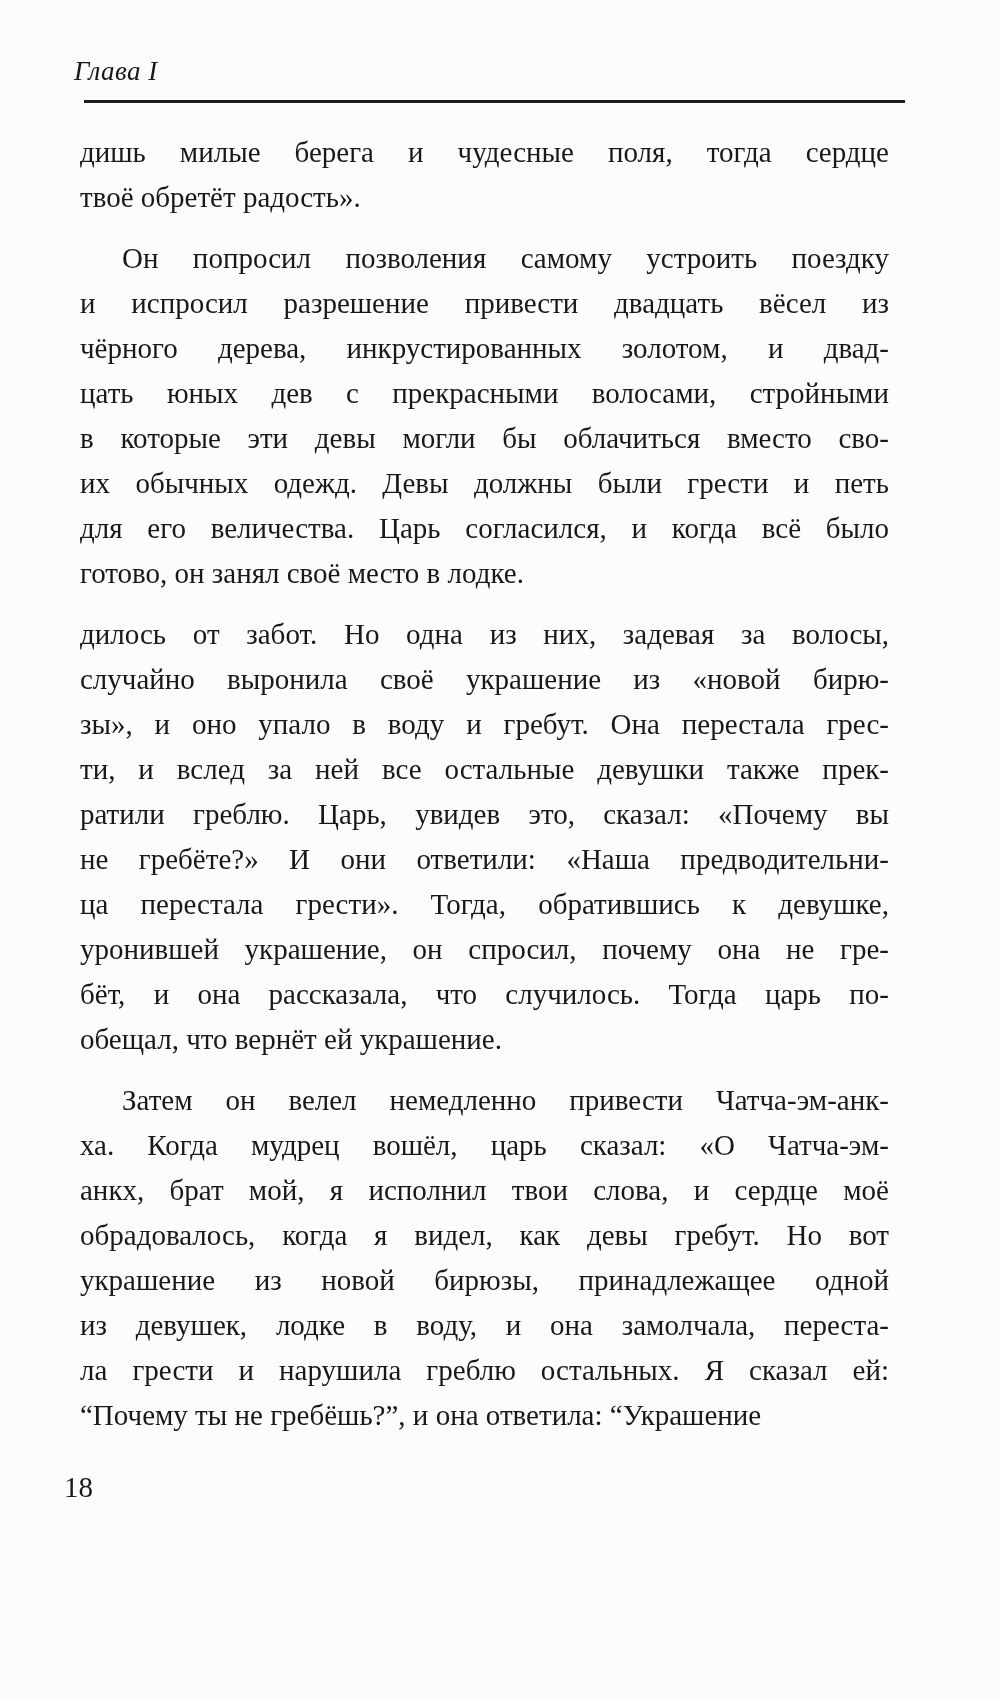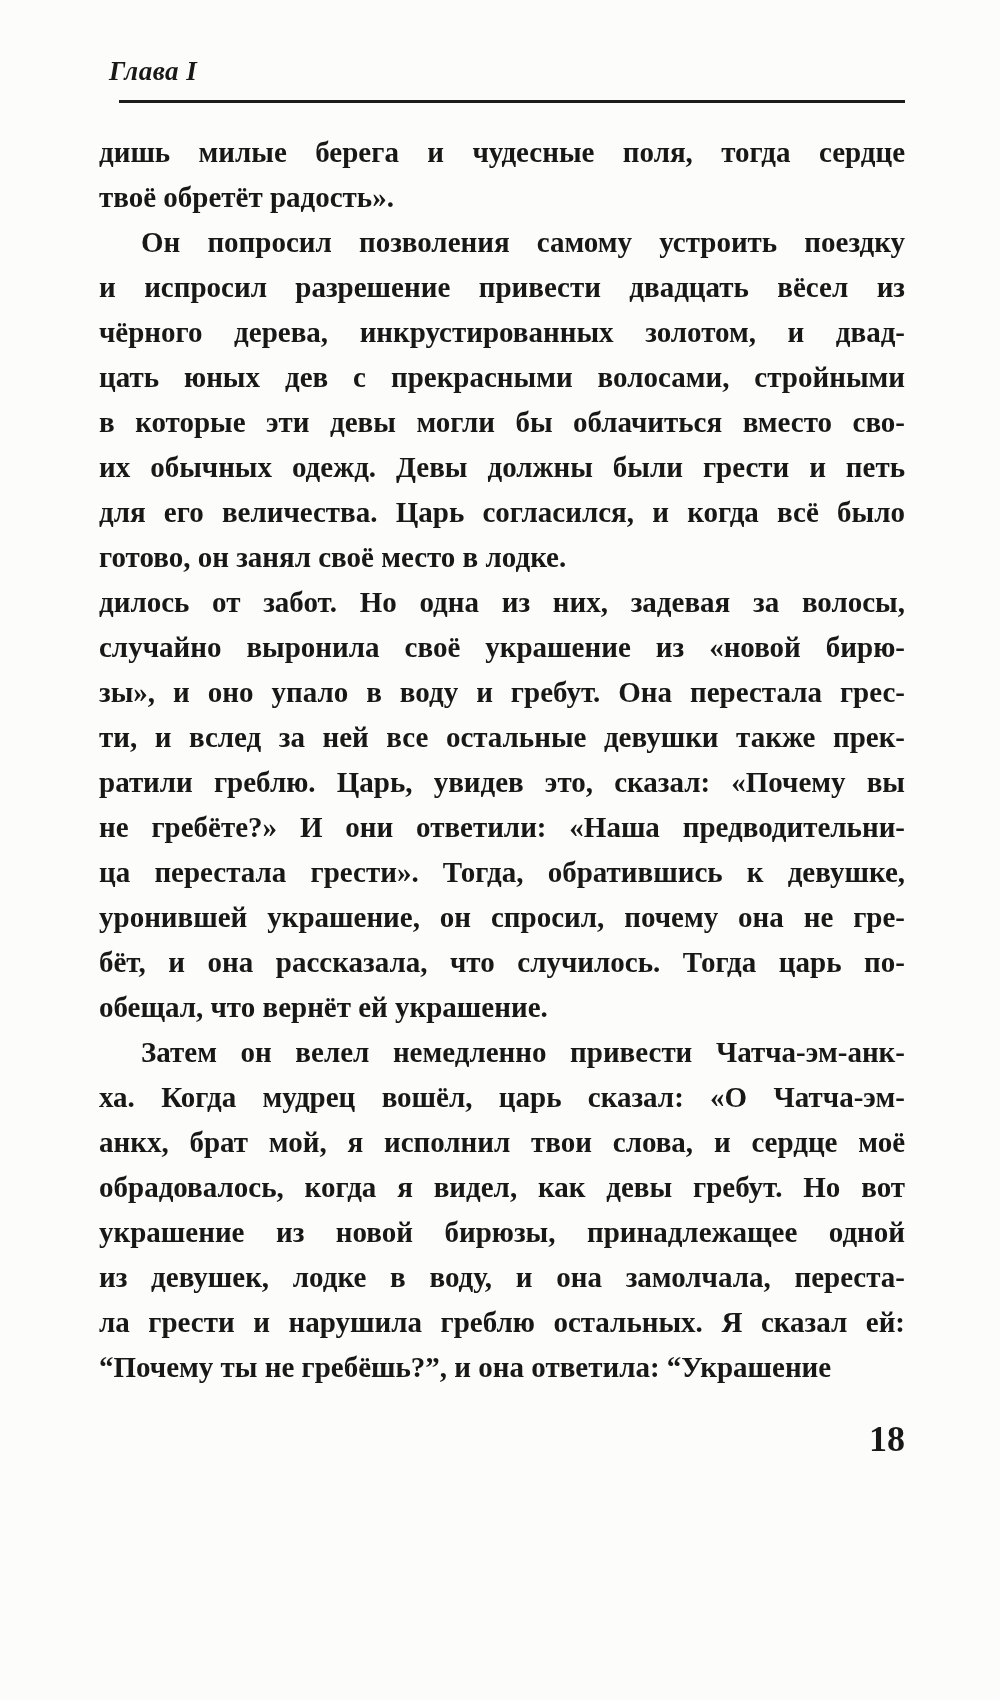--- a/index.html
+++ b/index.html
@@ -9,66 +9,65 @@
   }
   .page {
     position: relative;
     width: 1000px;
     height: 1700px;
     margin: 0 auto;
     background: var(--paper, #fcfcfb);
     color: var(--ink, #181818);
     font-family: "Liberation Serif", "DejaVu Serif", serif;
     box-sizing: border-box;
-    padding: 0 95px 0 99px;
+    padding: 0 95px 0 64px;
     overflow: hidden;
-    font-weight: bold;
   }
   .page-header {
     padding-top: 56px;
     padding-left: 10px;
   }
   .chapter-title {
     font-style: italic;
     font-size: 27px;
     line-height: 30px;
     letter-spacing: 0.5px;
   }
   .header-rule {
     border: none;
     border-top: 3px solid #1c1c1c;
     margin: 14px 0 0 10px;
   }
   .page-text {
     margin-top: 27px;
   }
   .para {
-    margin: 0;
+    margin: 16px;
   }
   .line {
     font-size: 29px;
     height: 45px;
     line-height: 45px;
     text-align: justify;
     text-align-last: justify;
     overflow: hidden;
     white-space: normal;
   }
   .line.last {
     text-align-last: left;
   }
   .line.first-indent {
     text-indent: 42px;
   }
   .page-footer {
     margin-top: 27px;
   }
   .page-number {
-    text-align: right;
-    font-size: 36px;
+    text-align: left;
+    font-size: 29px;
     line-height: 45px;
   }
 </style>
 </head>
 <body>
 
 <div class="page" style="--paper: #fcfcfb; --ink: #181818;">
   <header class="page-header">
     <div class="chapter-title">Глава I</div>
     <hr class="header-rule">

